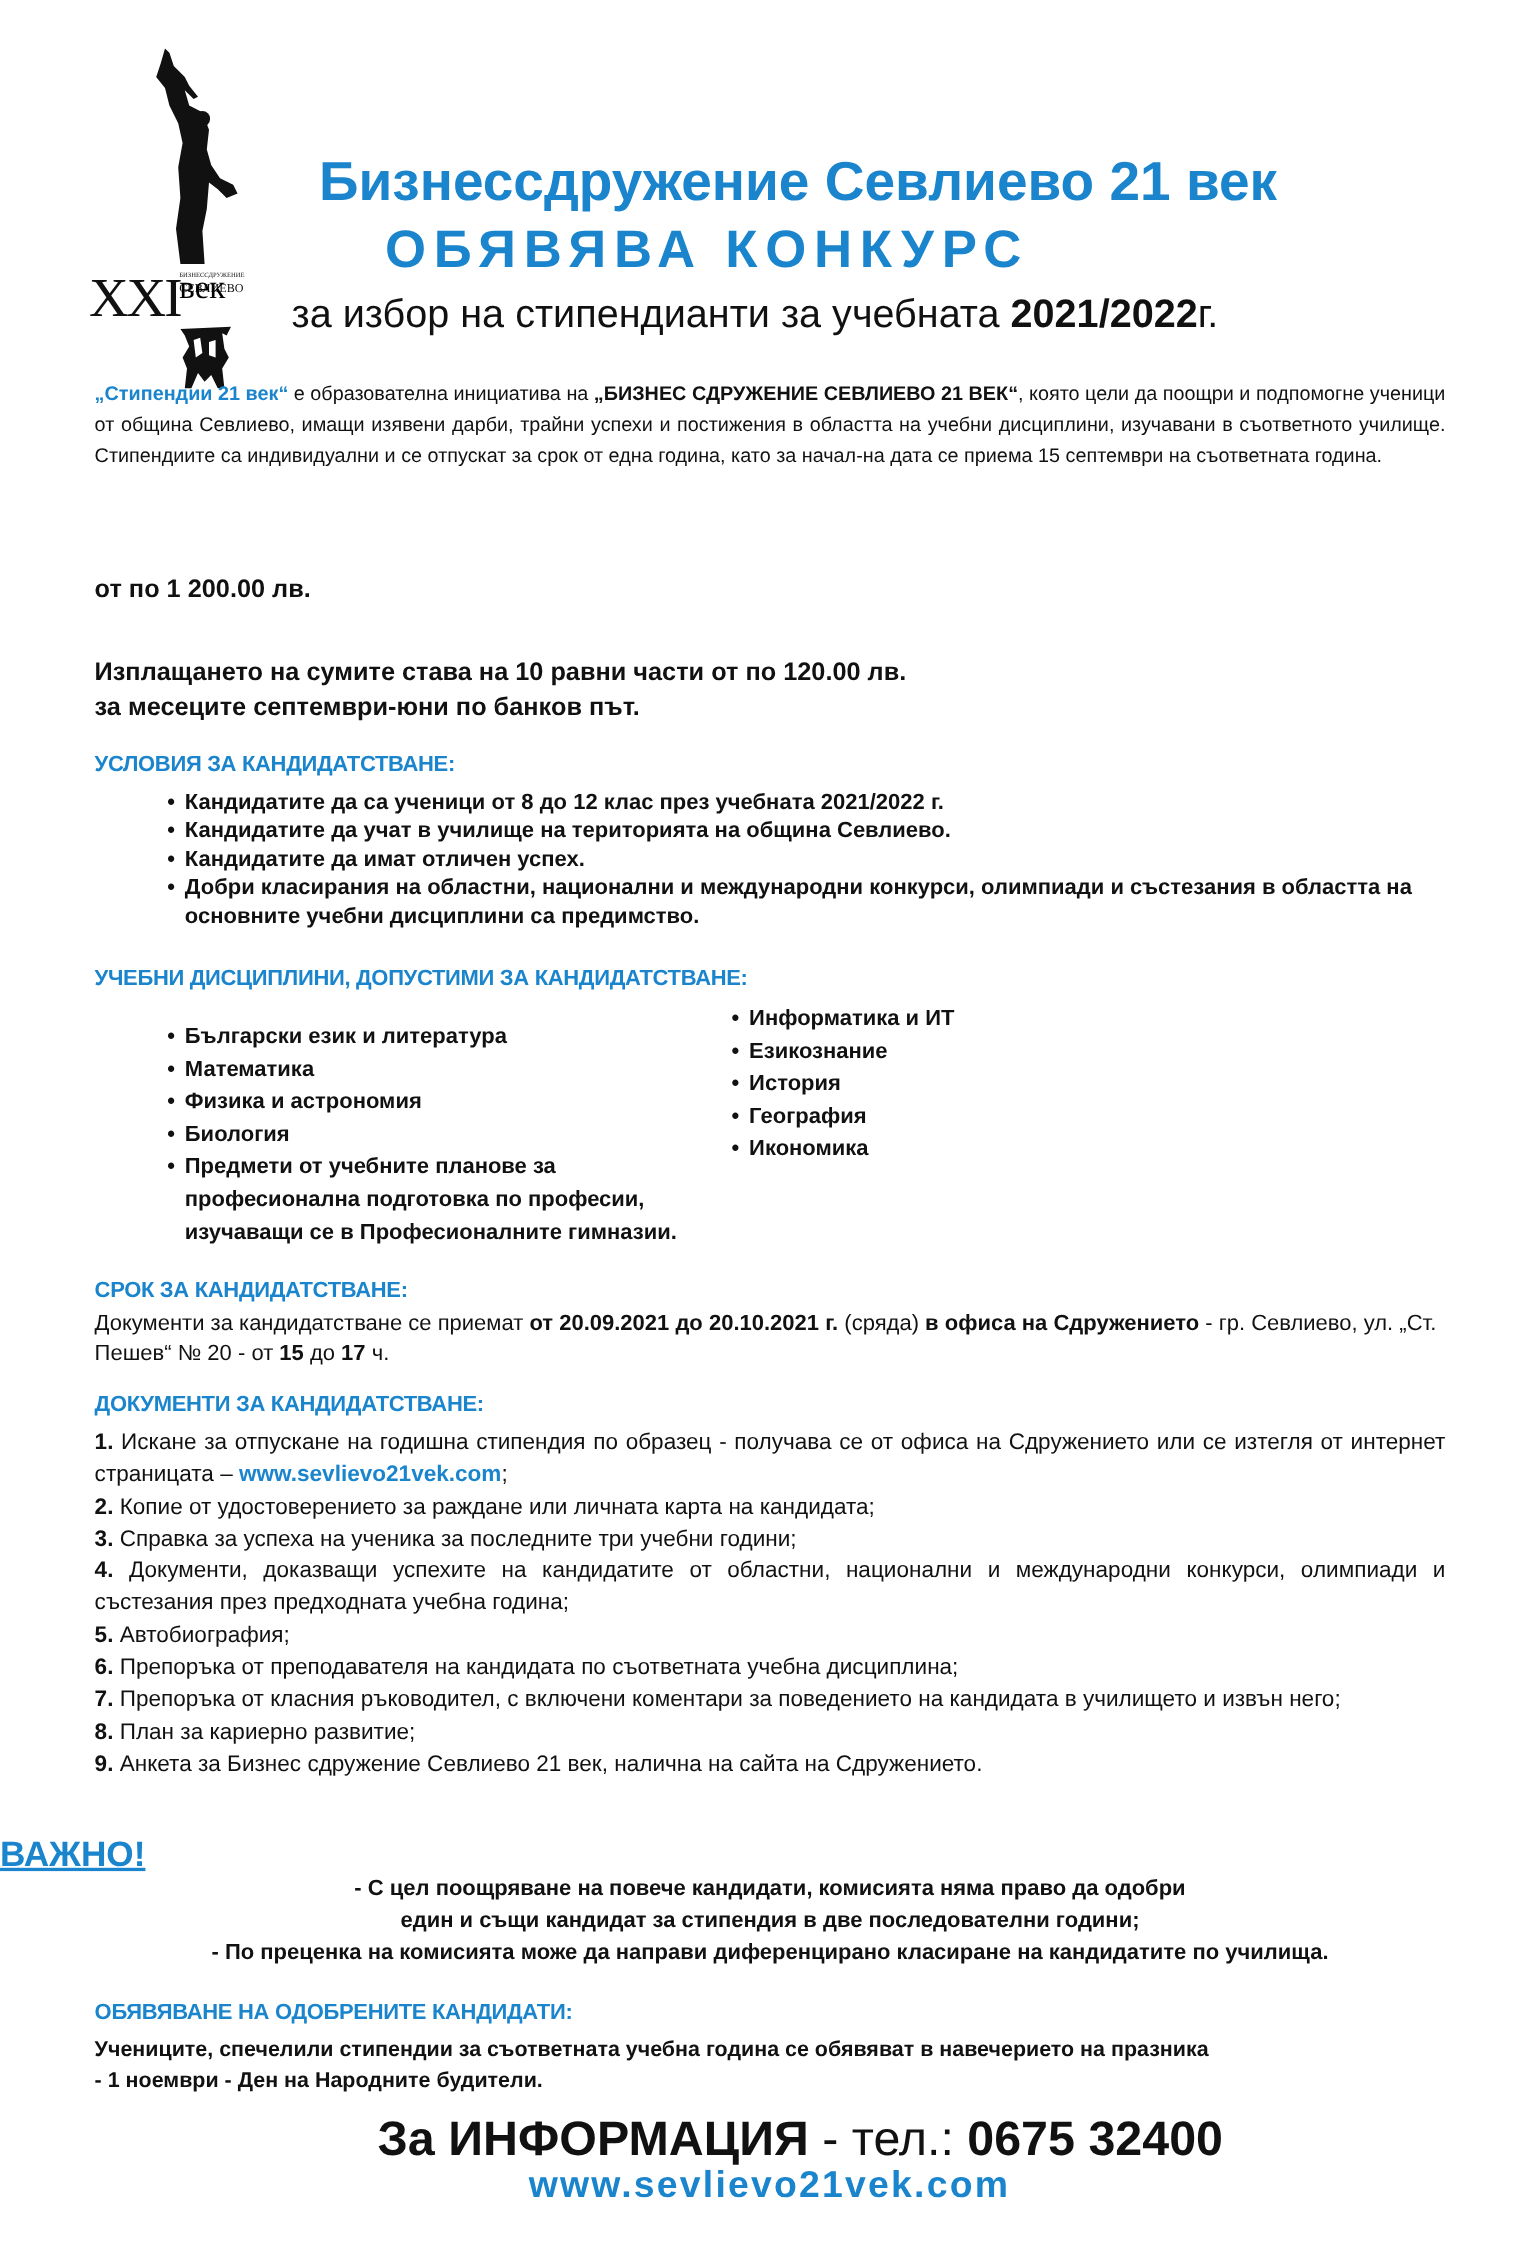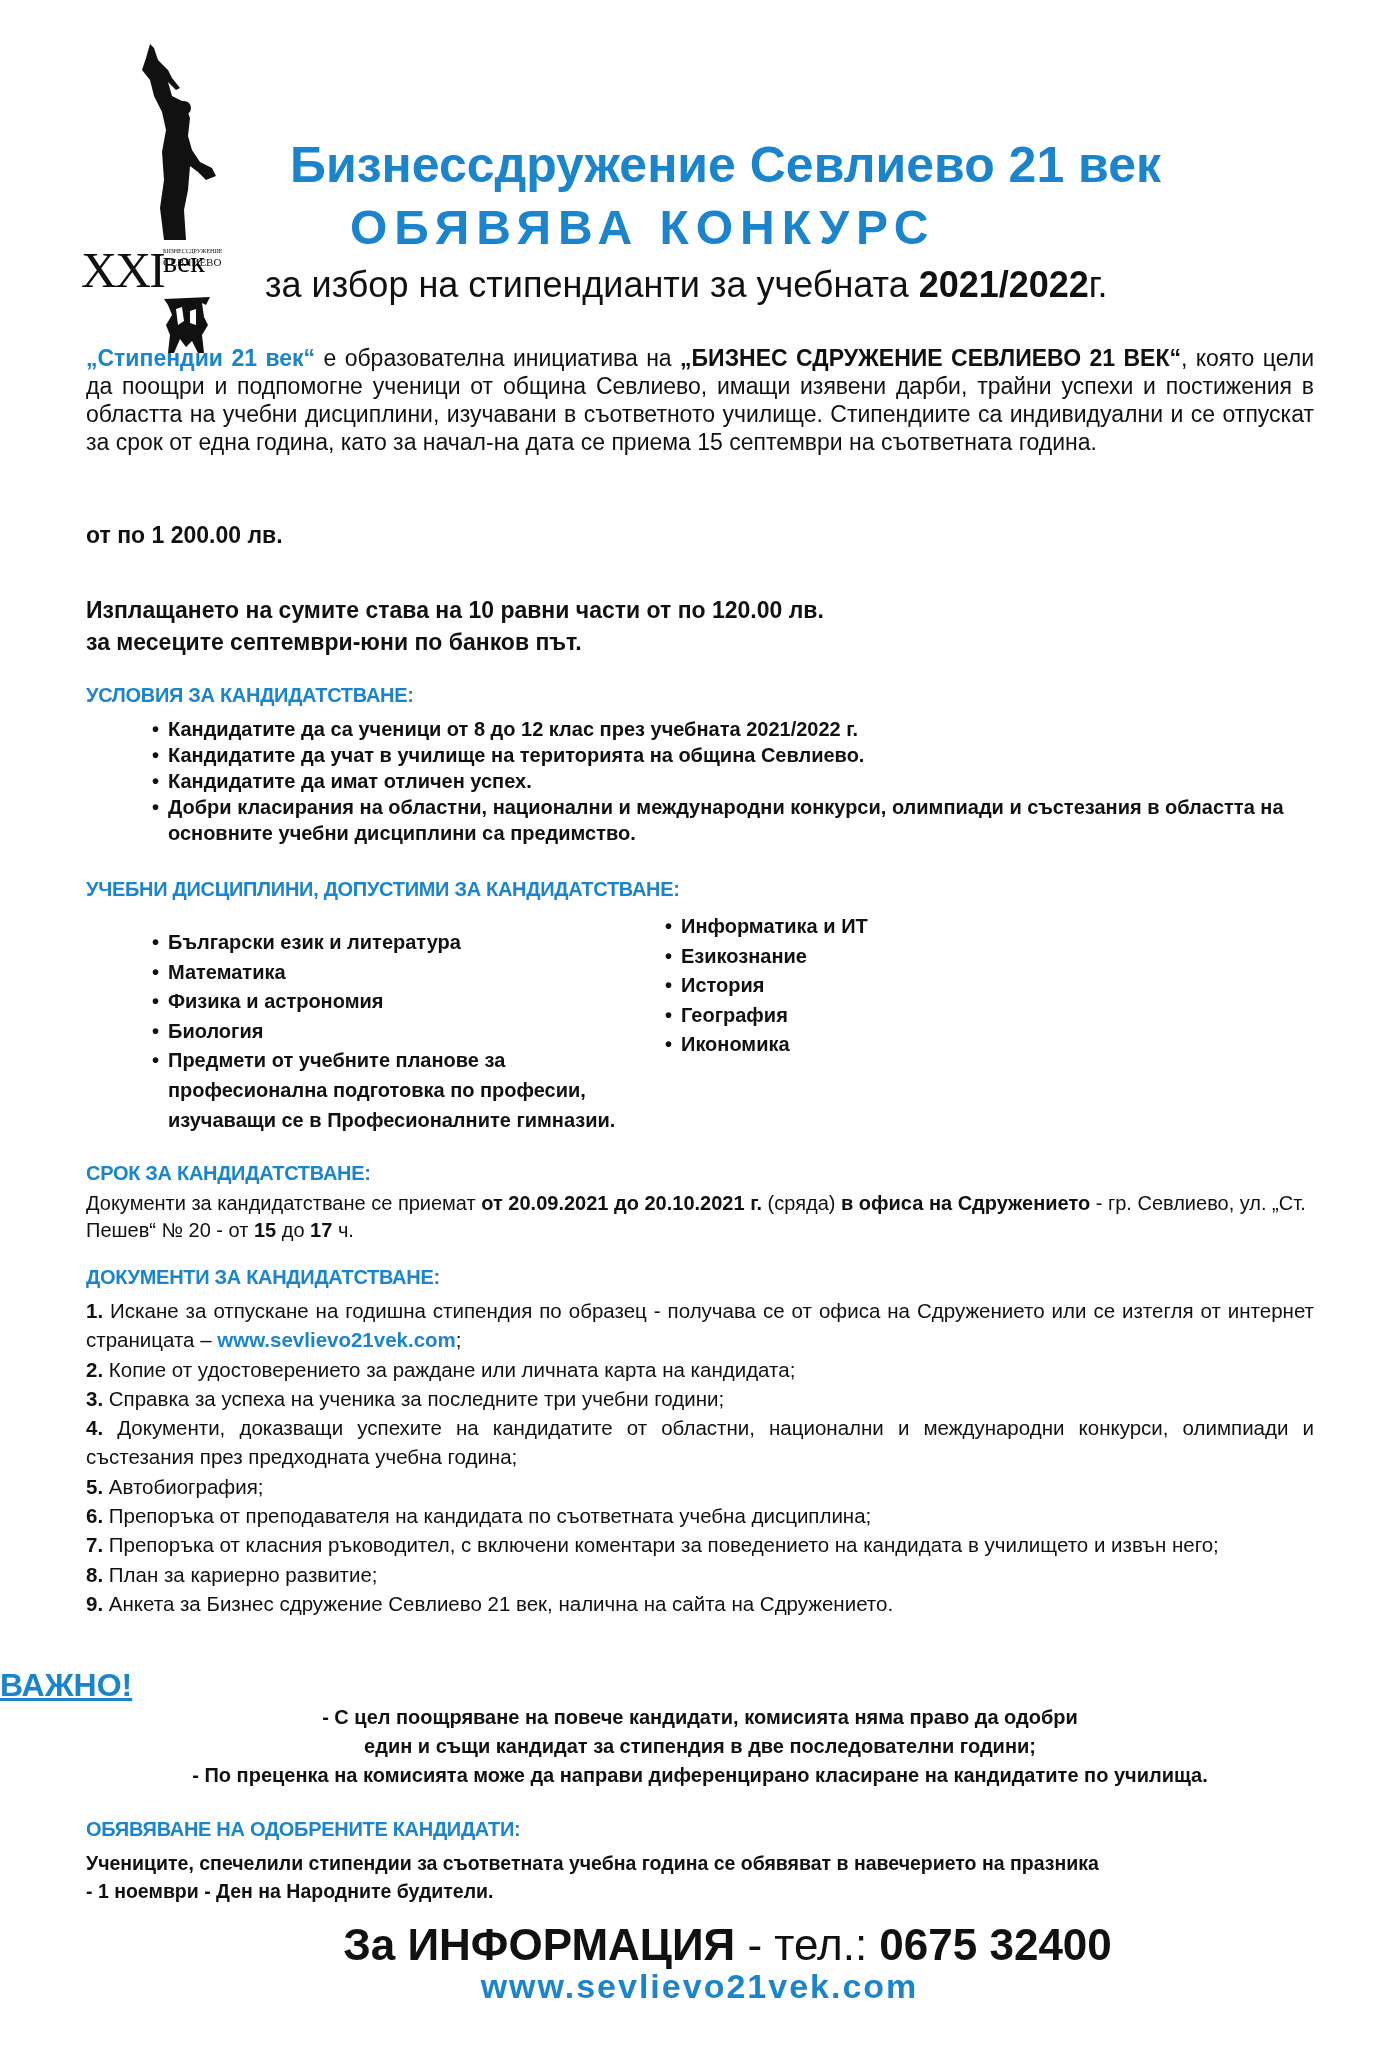--- a/index.html
+++ b/index.html
@@ -22,21 +22,21 @@
 
   
   .title1 { position: absolute; left: 290px; top: 135px; width: 980px; text-align: left;
             font-size: 50px; font-weight: bold; line-height: 60px; }
   .title2 { position: absolute; left: 350px; top: 200px; width: 800px;
             font-size: 48px; font-weight: bold; letter-spacing: 7px; line-height: 56px; }
   .title3 { position: absolute; left: 265px; top: 262px; width: 1000px;
             font-size: 36px; line-height: 46px; }
   .title3 .year { font-weight: bold; }
 
-  .content { position: absolute; left: 86px; width: 1228px; font-size: 23px; line-height: 28px; }
+  .content { position: absolute; left: 86px; width: 1228px; font-size: 18px; line-height: 28px; }
   .intro { top: 344px; text-align: justify; }
   .scholar { top: 519px; font-size: 23px; font-weight: bold; line-height: 32px; }
   .payment { top: 594px; font-size: 23px; font-weight: bold; line-height: 32px; }
 
   .hdr { position: absolute; left: 86px; font-size: 20px; font-weight: bold; color: #1a85cc; letter-spacing: -0.3px; }
 
   ul.bullets { position: absolute; margin: 0; padding: 0; list-style: none; font-size: 20px; font-weight: bold; line-height: 26px; }
   ul.bullets li { position: relative; padding-left: 16px; }
   ul.bullets li::before { content: "•"; position: absolute; left: 0; top: 0; }
 

